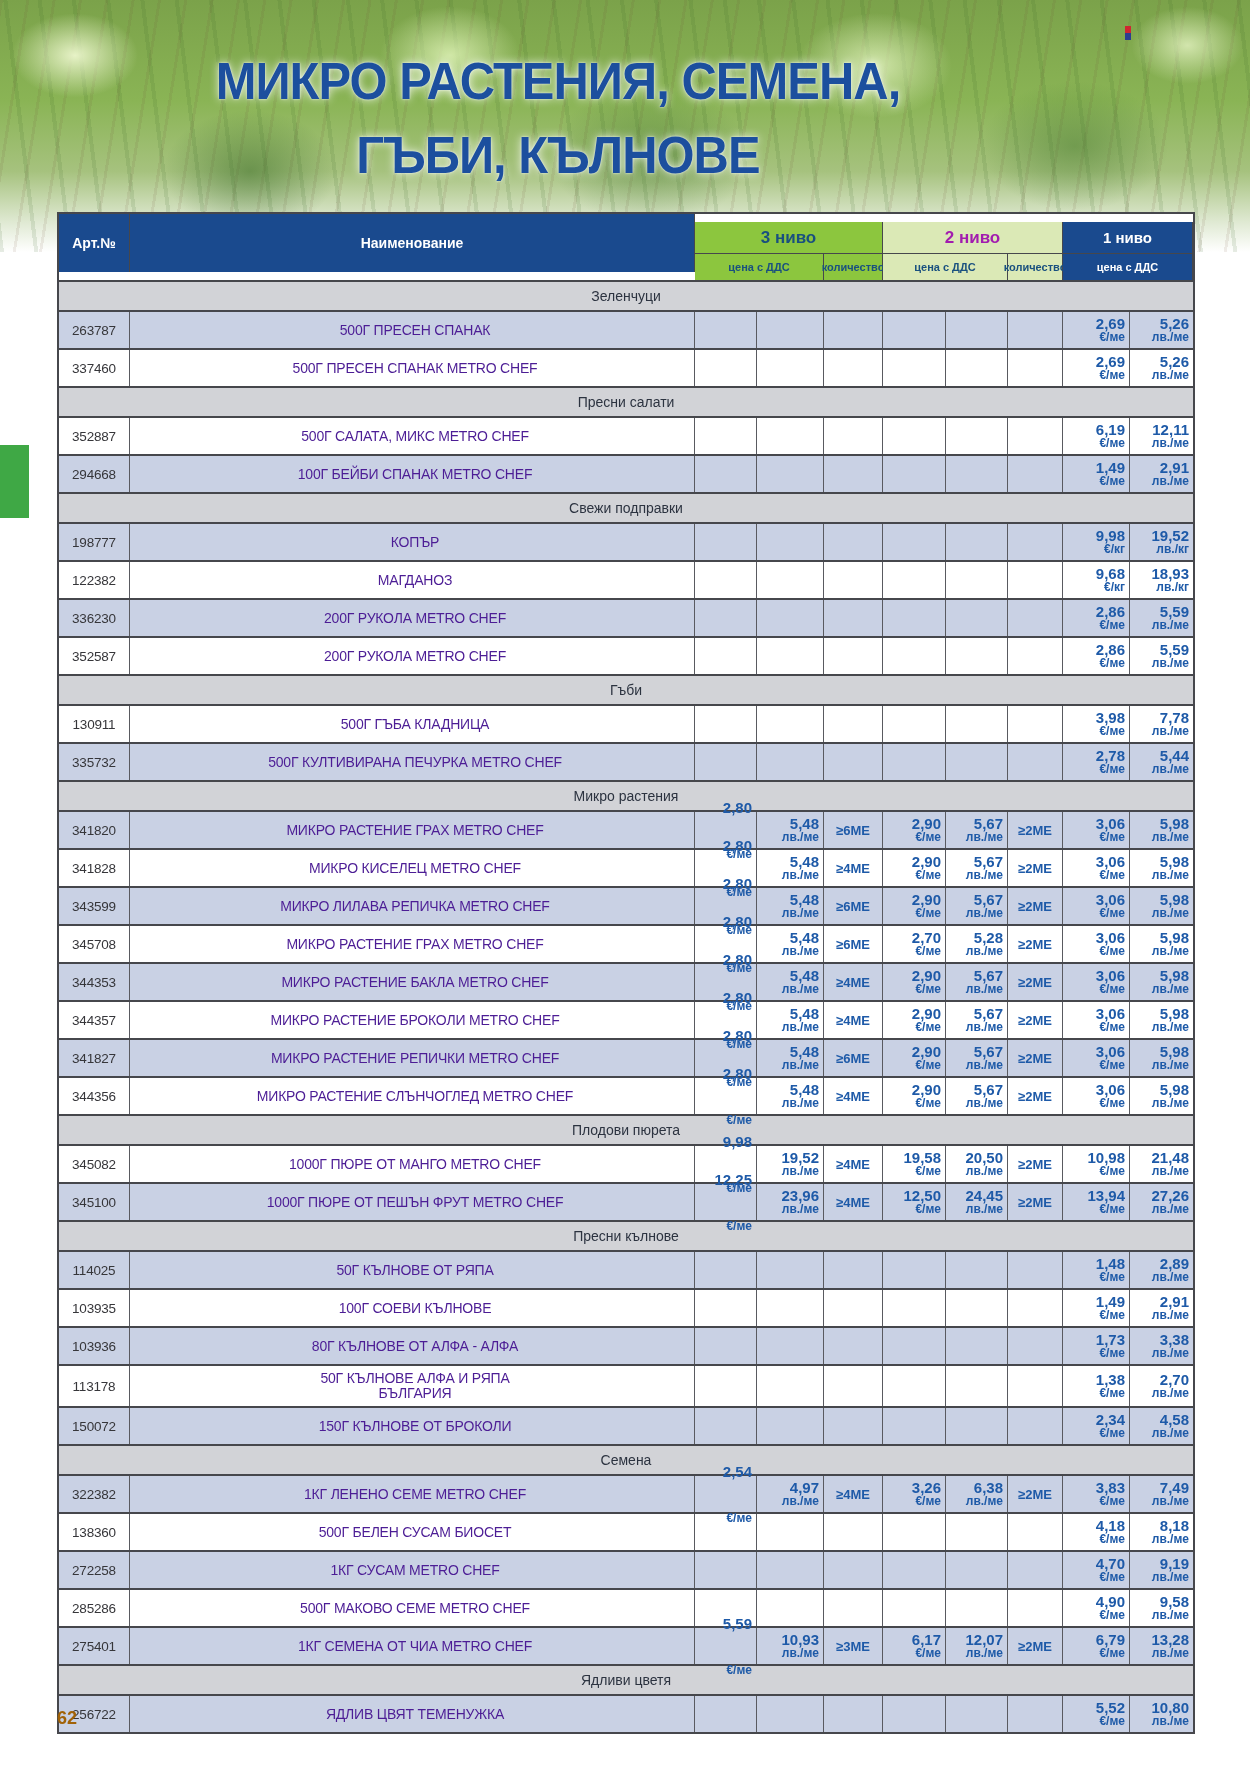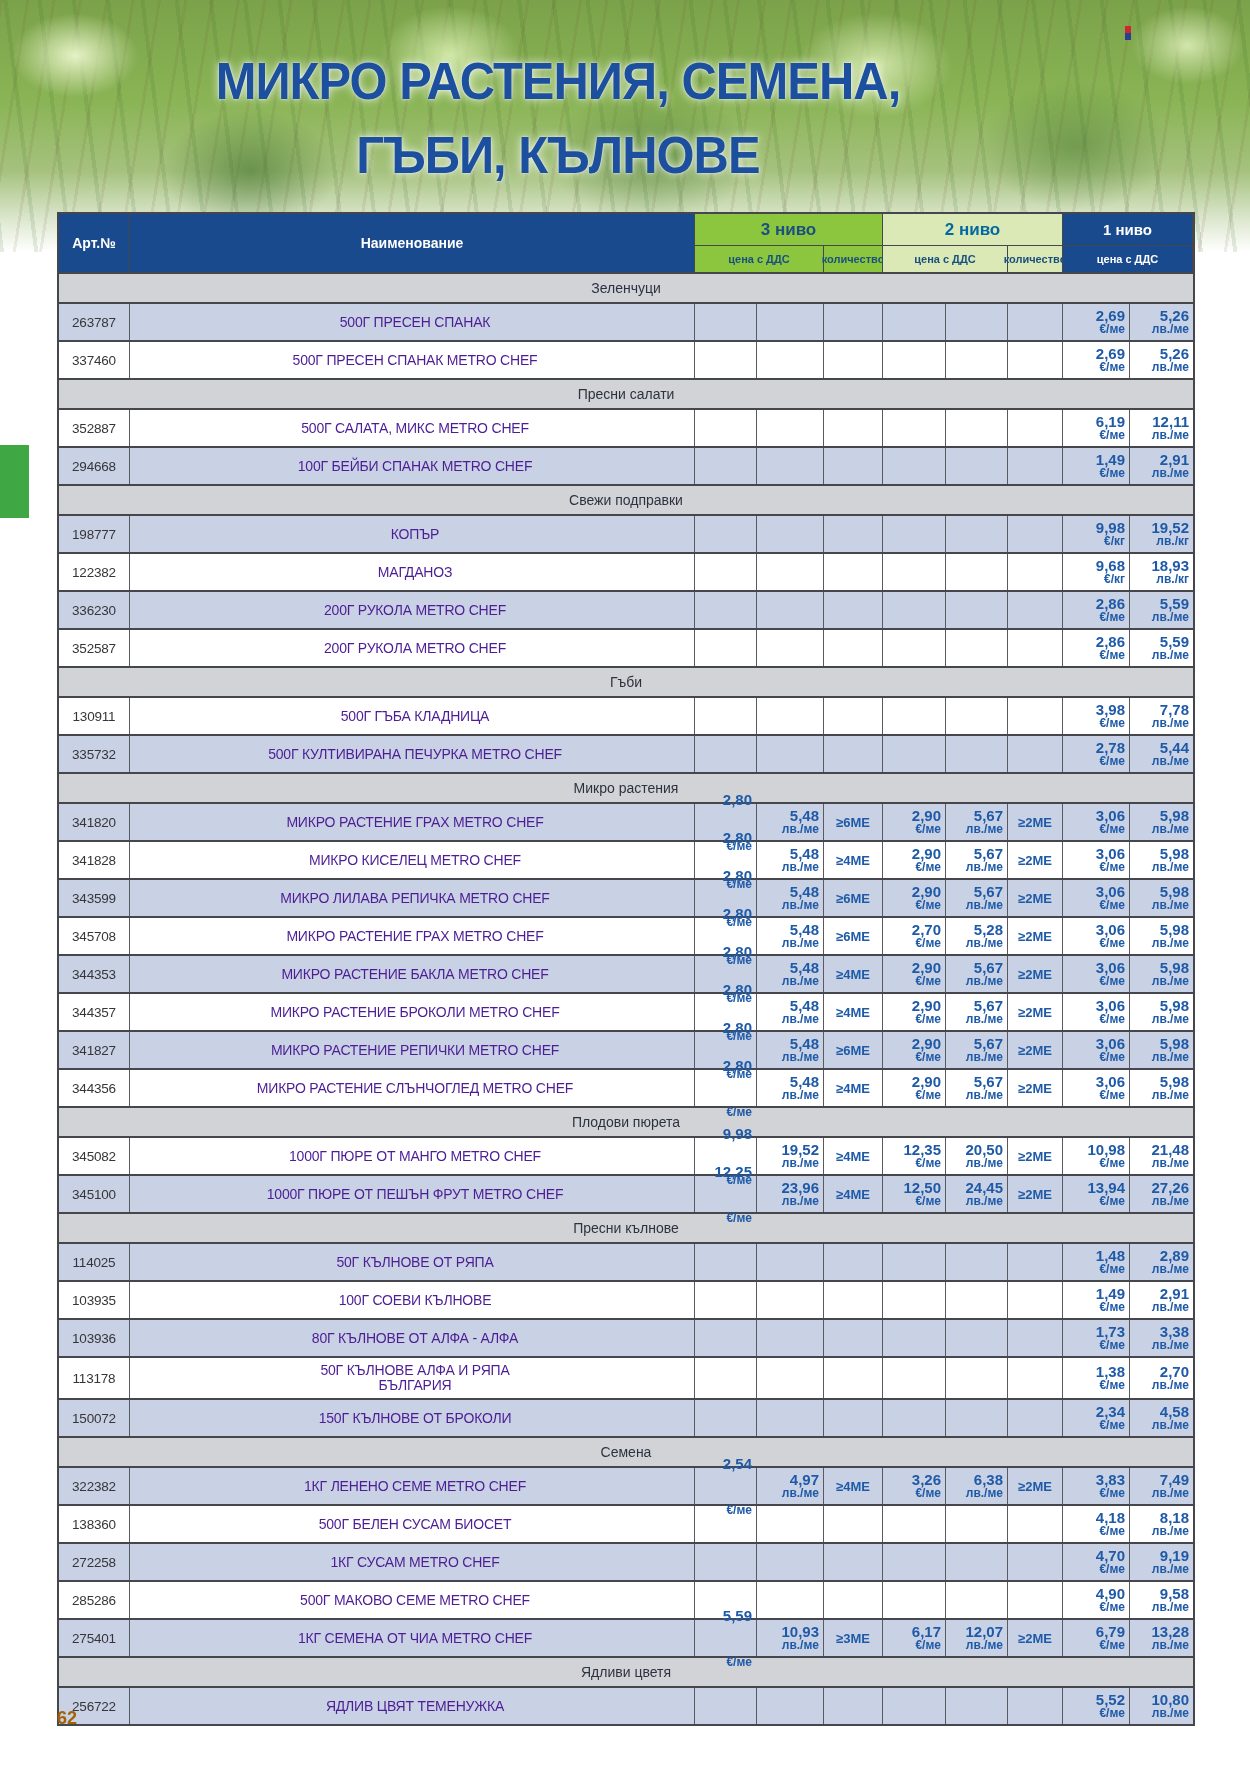--- a/index.html
+++ b/index.html
@@ -47,23 +47,23 @@
   .h-span{background:#1a4a8e;color:#ffffff;font-weight:700;font-size:14px;
     display:flex;align-items:center;justify-content:center;height:58px;
     border-right:1px solid #46474c;}
   .w-art{width:71px;}
   .w-name{width:565px;}
   .h-group{display:flex;flex-direction:column;}
   .g3{width:188px;}
   .g2{width:180px;}
   .g1{width:130px;}
   .g-title{height:32px;display:flex;align-items:center;justify-content:center;
-    font-weight:800;font-size:17px;border-right:1px solid #46474c;border-bottom:1px solid #46474c;}
+    font-weight:800;font-size:17px;border-right:1px solid #46474c;border-bottom:1px solid #46474c;margin-top:8px;}
   .g3 .g-title{background:#8cc63e;color:#19507f;}
-  .g2 .g-title{background:#dbe9b6;color:#0369a1;}
+  .g2 .g-title{background:#dbe9b6;color:#a21caf;}
   .g1 .g-title{background:#1a4a8e;color:#ffffff;font-size:15px;}
   .g-sub{display:flex;height:26px;}
   .s{display:flex;align-items:center;justify-content:center;font-weight:700;font-size:11px;
     border-right:1px solid #46474c;height:26px;}
   .s.price3{width:129px;background:#8cc63e;color:#19507f;}
   .s.qty3{width:59px;background:#8cc63e;color:#19507f;}
   .s.price2{width:125px;background:#dbe9b6;color:#19507f;}
   .s.qty2{width:55px;background:#dbe9b6;color:#19507f;}
   .s.price1{width:130px;background:#1a4a8e;color:#ffffff;}
 
@@ -755,21 +755,21 @@
     <div class="c price w-p3e">
           <span class="v">9,98</span>
           <span class="u">€/ме</span>
         </div>
     <div class="c price w-p3l">
           <span class="v">19,52</span>
           <span class="u">лв./ме</span>
         </div>
     <div class="c qty w-q3">≥4МЕ</div>
     <div class="c price w-p2e">
-          <span class="v">12,35</span>
+          <span class="v">19,58</span>
           <span class="u">€/ме</span>
         </div>
     <div class="c price w-p2l">
           <span class="v">20,50</span>
           <span class="u">лв./ме</span>
         </div>
     <div class="c qty w-q2">≥2МЕ</div>
     <div class="c price w-p1e">
           <span class="v">10,98</span>
           <span class="u">€/ме</span>

